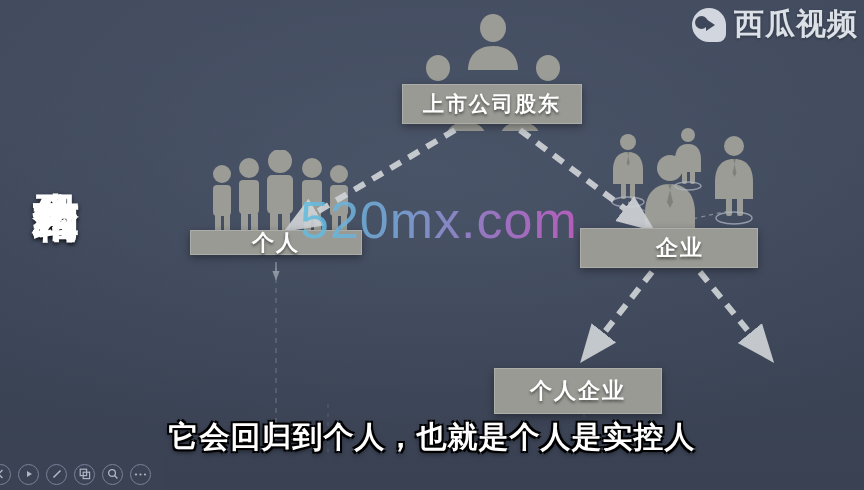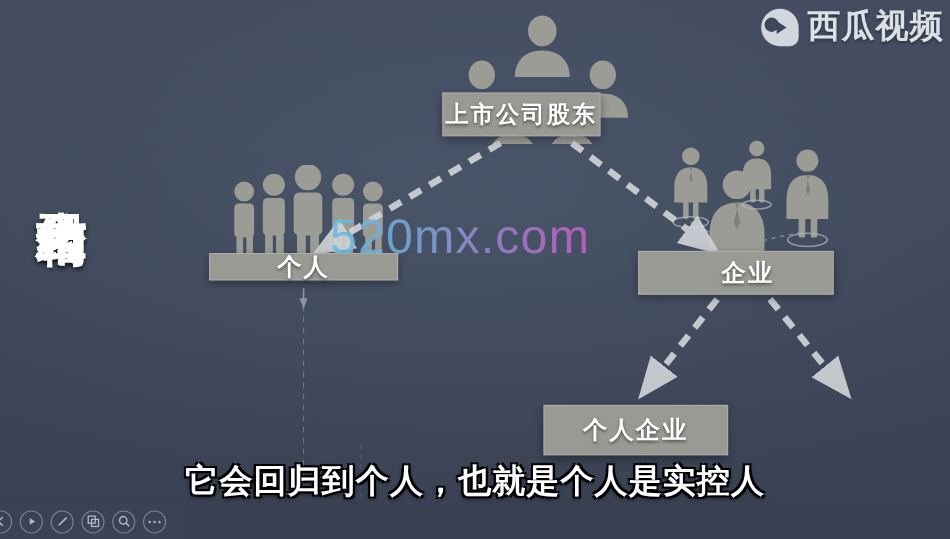--- a/index.html
+++ b/index.html
@@ -88,21 +88,21 @@
     letter-spacing:6px;
     background:linear-gradient(95deg,#6fc6e0 0%, #7fa8d8 28%, #9a7fd0 60%, #c060c8 100%);
     -webkit-background-clip:text;
     background-clip:text;
     color:transparent;
     opacity:0.88;
     line-height:1;
   }
   #watermark .wm-sub {
     margin-top:8px;
-    font-size:44px;
+    font-size:52px;
     letter-spacing:1px;
     background:linear-gradient(95deg,#63bede 0%, #79a5d6 35%, #a578cc 70%, #c55fc6 100%);
     -webkit-background-clip:text;
     background-clip:text;
     color:transparent;
     opacity:0.88;
     line-height:1;
   }
 
   
@@ -113,21 +113,21 @@
     position:absolute;
     background:#9a9a95;
     border:1px solid rgba(255,255,255,0.18);
     box-shadow:0 3px 8px rgba(0,0,0,0.35);
     display:flex; align-items:center; justify-content:center;
     color:#ffffff;
     font-weight:bold;
     text-shadow:0 2px 3px rgba(0,0,0,0.5);
     letter-spacing:2px;
   }
-  #node-shareholders { left:402px; top:84px;  width:144px; height:40px; font-size:21px; }
+  #node-shareholders { left:402px; top:84px;  width:180px; height:40px; font-size:21px; }
   #node-individual   { left:190px; top:230px; width:172px; height:25px; font-size:22px; }
   #node-enterprise   { left:580px; top:228px; width:178px; height:40px; font-size:22px;padding-left:22px; }
   #node-indiv-firm   { left:494px; top:368px; width:168px; height:46px; font-size:22px; }
   #node-soe          { left:680px; top:356px; width:178px; height:46px; font-size:22px; }
 
   
   .people-group { position:absolute; }
 
   
   #subtitle {

